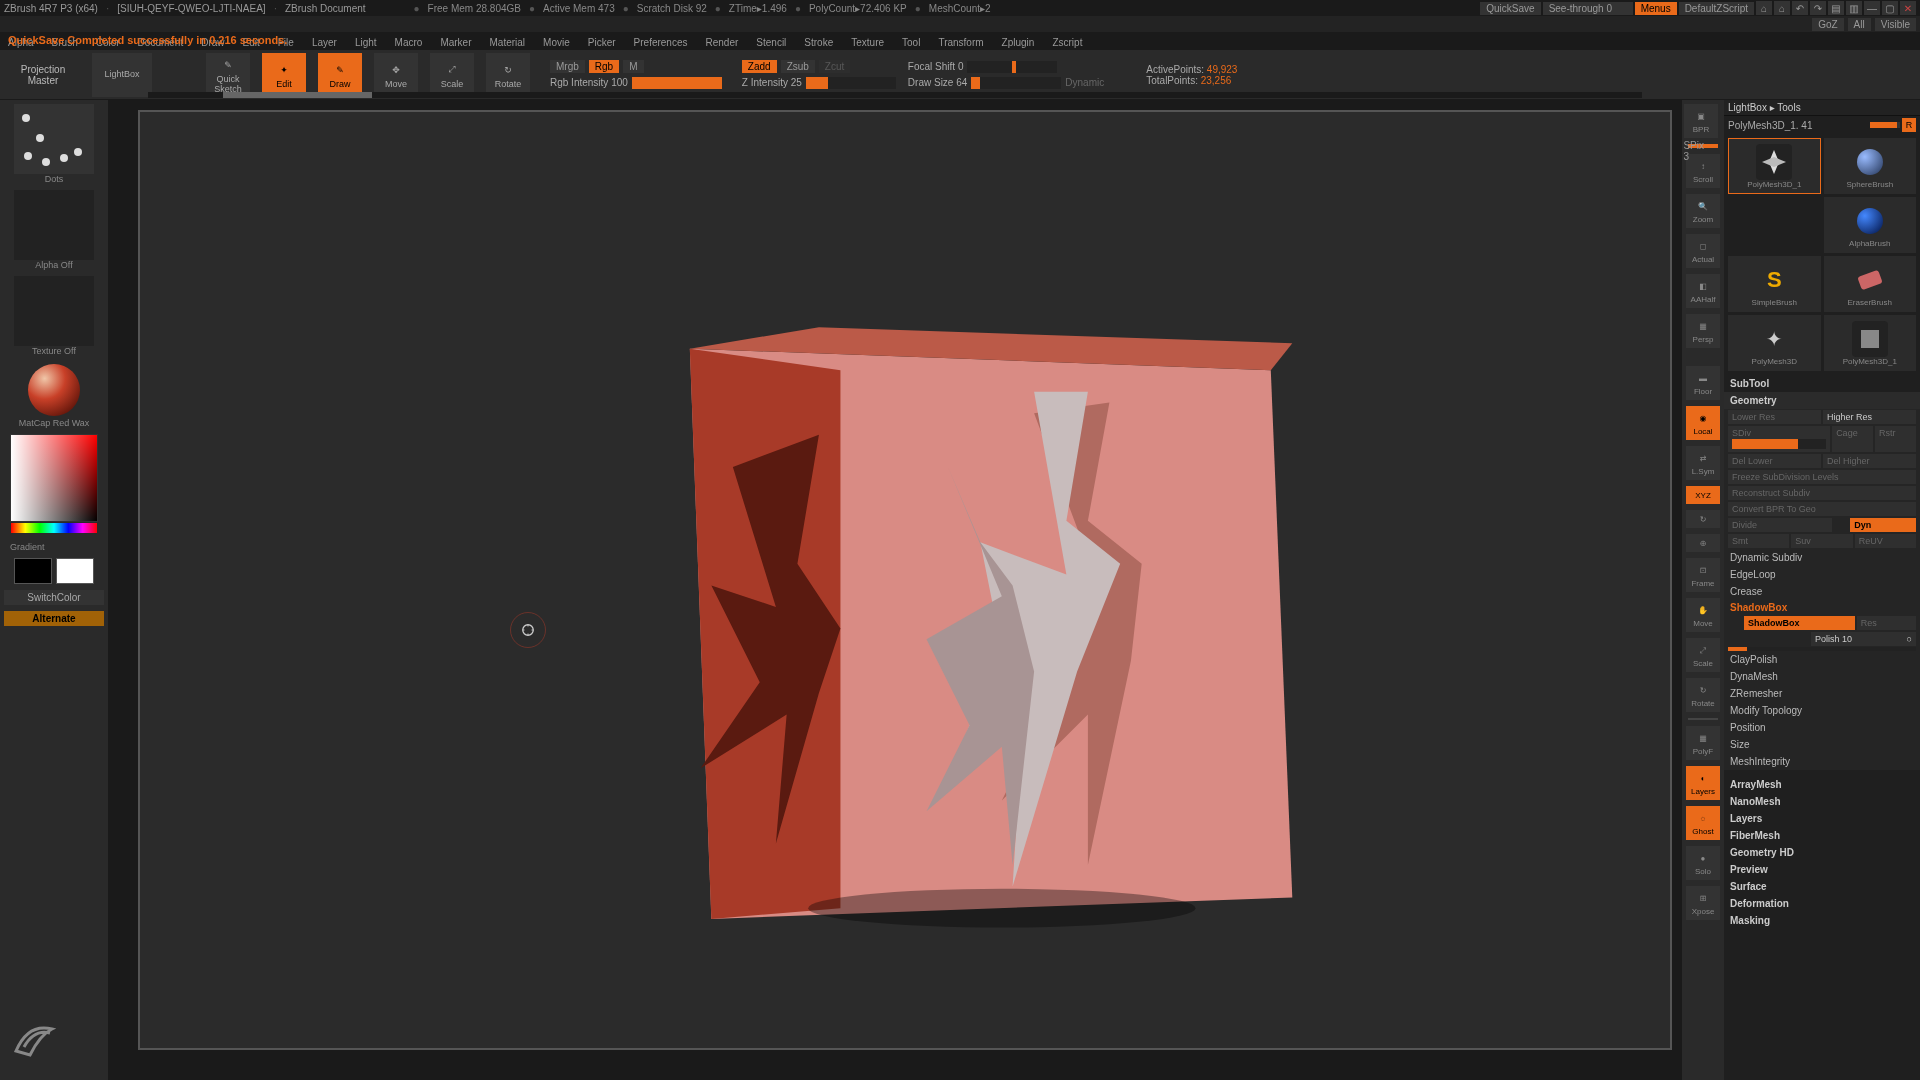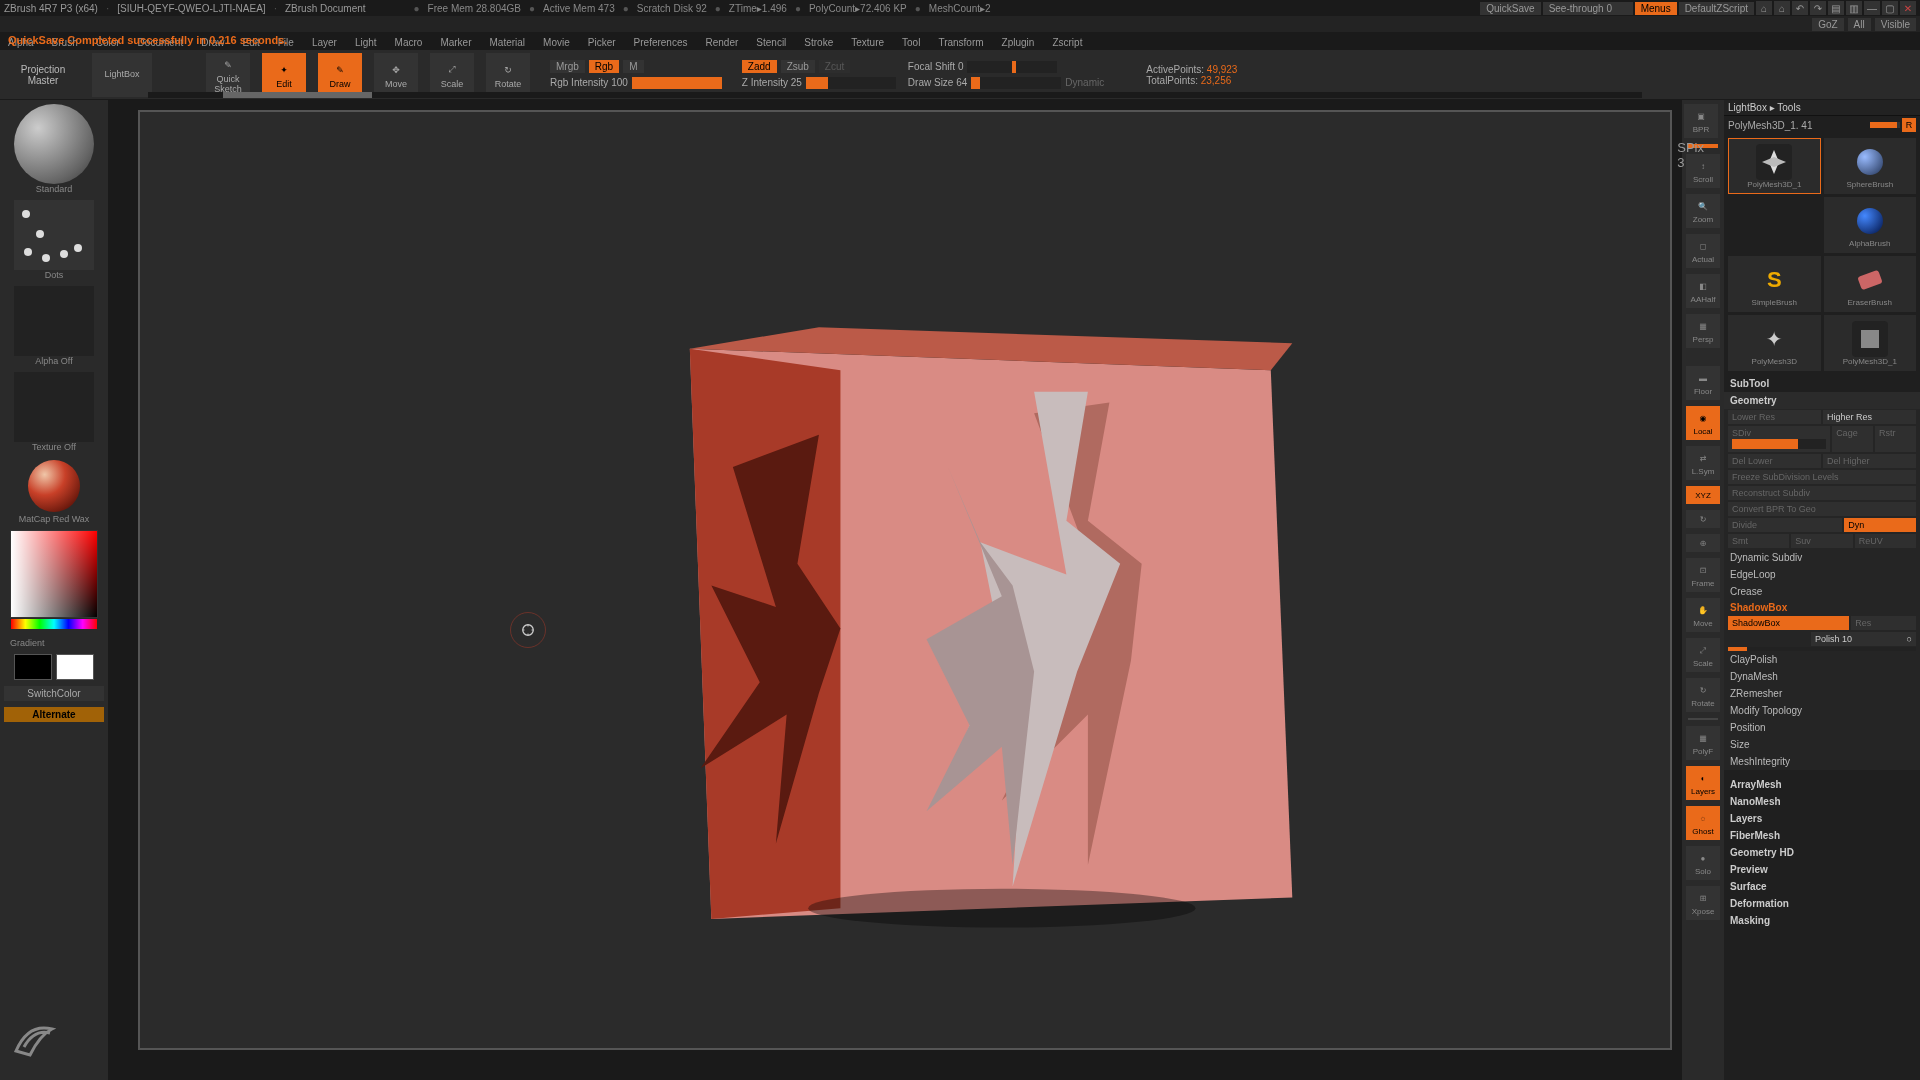--- a/index.html
+++ b/index.html
@@ -81,23 +81,23 @@
 .rp-line { padding: 2px 6px; color: #999; }
 .rp-line.on { color: #ea6a1a; font-weight: bold; }
 .tool-grid { display: grid; grid-template-columns: 1fr 1fr; gap: 3px; padding: 4px; }
 .tool-item { height: 56px; background: #2b2b2b; display: flex; flex-direction: column; align-items: center; justify-content: center; font-size: 8px; color: #888; }
 .tool-item .tico { width: 36px; height: 36px; border-radius: 4px; display: flex; align-items: center; justify-content: center; }
 .subhead { padding: 3px 6px; color: #bbb; cursor: pointer; }
 .subhead.bold { color: #ccc; font-weight: bold; }
 .geo-block { background: #252525; }
 .geo-row { display: flex; gap: 2px; padding: 1px 4px; }
 .geo-btn { flex: 1; background: #2f2f2f; color: #666; padding: 2px 4px; font-size: 9px; }
-.geo-btn.on { background: #ea6a1a; color: #000; font-weight: normal; }
+.geo-btn.on { background: #ea6a1a; color: #000; font-weight: bold; margin-left: 16px; }
 .geo-slider { height: 10px; background: linear-gradient(to right,#ea6a1a 70%,#222 70%); margin: 1px 4px; }
-.spix { position: absolute; top: 0; right: 18px; font-size: 13px; color: #999; }
+.spix { position: absolute; top: 0; right: 18px; font-size: 10px; color: #999; }
 .ghostrow { display:flex; gap:2px; padding:2px 4px; align-items:center; }
 .r-chip { width:14px; height:14px; background:#ea6a1a; color:#000; font-size:9px; display:flex; align-items:center; justify-content:center; }
 </style>
 </head>
 <body>
 
 <div class="titlebar">
   <span>ZBrush 4R7 P3 (x64)</span>
   <span class="sep">·</span>
   <span>[SIUH-QEYF-QWEO-LJTI-NAEA]</span>
@@ -247,24 +247,20 @@
   <div style="margin-left:30px">
     <div class="tt-stat"><span>ActivePoints:</span> <span class="v">49,923</span></div>
     <div class="tt-stat"><span>TotalPoints:</span> <span class="v">23,256</span></div>
   </div>
 </div>
 
 <div class="main">
 
   <div class="leftcol">
     <div>
-      <div class="thumb-big"></div>
-      <div class="thumb-lbl">Standard</div>
-    </div>
-    <div>
       <div class="thumb-sq">
         <div class="dots">
           <div class="dot" style="left:8px;top:10px"></div>
             <div class="dot" style="left:22px;top:30px"></div>
           <div class="dot" style="left:10px;top:48px"></div>
             <div class="dot" style="left:28px;top:54px"></div>
           <div class="dot" style="left:46px;top:50px"></div>
             <div class="dot" style="left:60px;top:44px"></div>
         </div>
       </div>

